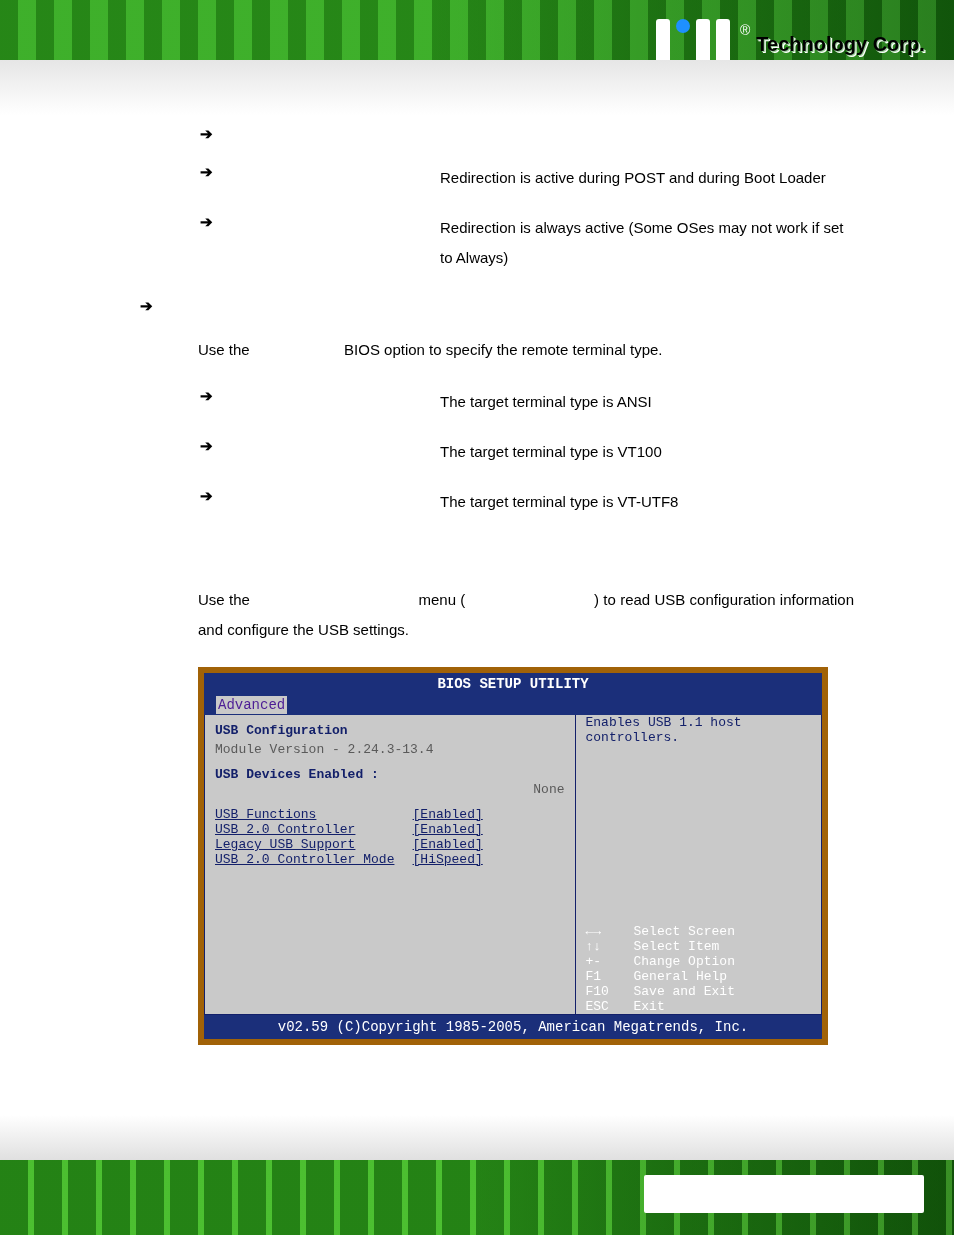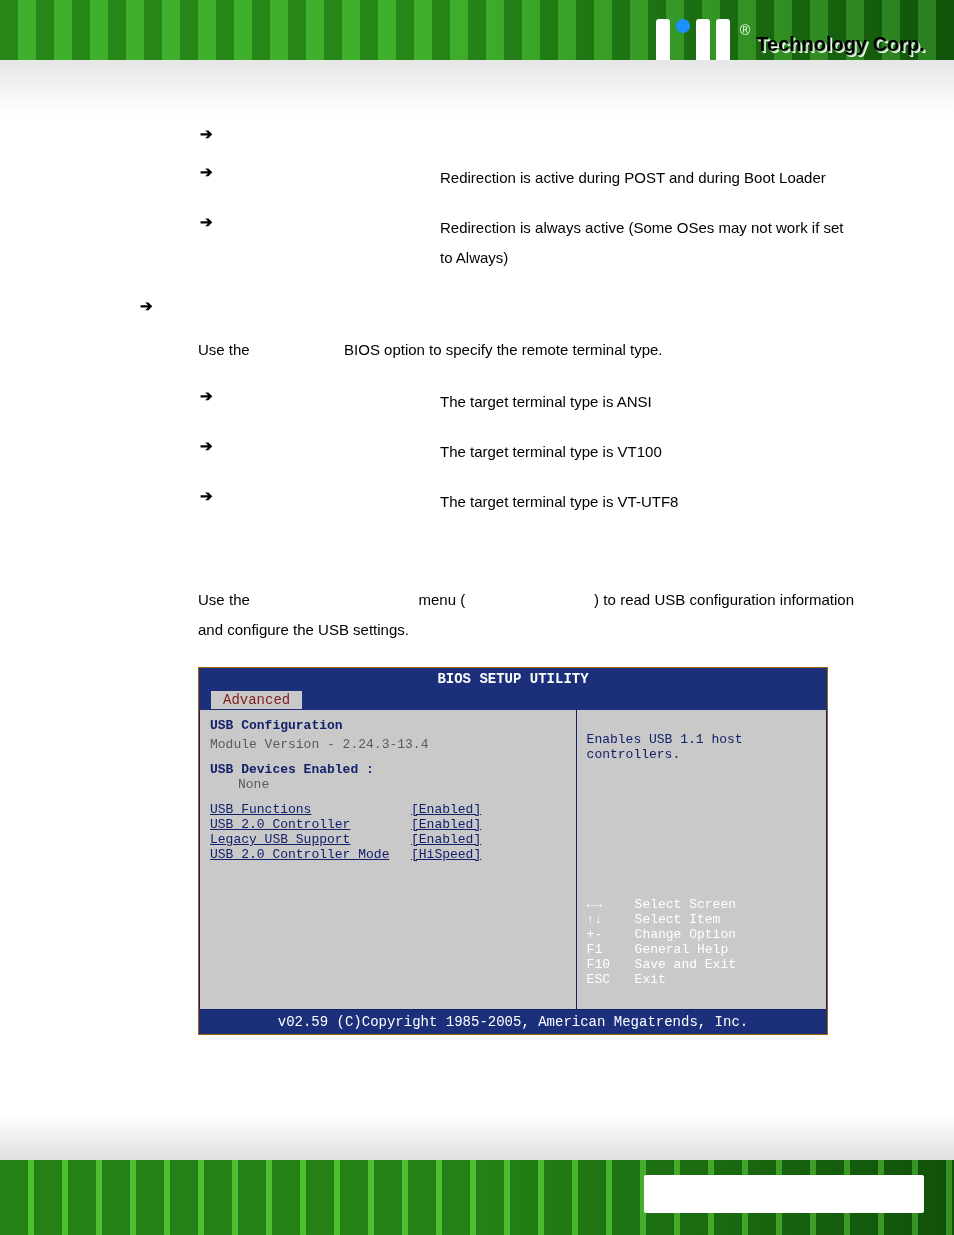--- a/index.html
+++ b/index.html
@@ -65,27 +65,27 @@
   ul.sub li .arrow{width:240px; flex:0 0 240px;}
   ul.sub li .desc{flex:1; line-height:2.0;}
   .section-arrow{margin:24px 0 20px 0;}
   .para{margin:8px 0 22px 58px; line-height:2.0;}
   .para.justify{text-align:justify; margin-left:58px; margin-right:0;}
   .para .gap-sm{display:inline-block;width:86px;}
   .para .gap-mid{display:inline-block;width:160px;}
   .para .gap-mid2{display:inline-block;width:120px;}
 
   
-  .bios-wrap{margin:10px 0 0 58px; width:630px; border:1px solid #a16207;}
+  .bios-wrap{margin:10px 0 0 58px; width:630px; border:6px solid #a16207;}
   .bios-title{background:#1b2f7a;color:#fff;text-align:center;font-family:'Courier New',monospace;font-weight:bold;font-size:14px;padding:3px 0;}
   .bios-tabs{background:#1b2f7a;color:#fff;font-family:'Courier New',monospace;font-size:14px;padding:2px 12px;}
-  .bios-tabs span{background:#c9c9c9;color:#7f1d1d;padding:1px 12px;}
+  .bios-tabs span{background:#c9c9c9;color:#4c1d95;padding:1px 2px;}
   .bios-body{display:flex;background:#c9c9c9;font-family:'Courier New',monospace;font-size:13px;color:#13206a;}
   .bios-left{flex:1.55;border:1px solid #13206a;border-top:none;padding:8px 10px;min-height:300px;}
-  .bios-right{flex:1;border:1px solid #13206a;border-top:none;border-left:none;padding:22px 10px;display:flex;flex-direction:column;justify-content:space-between;}
+  .bios-right{flex:1;border:1px solid #13206a;border-top:none;border-left:none;padding:0 10px;display:flex;flex-direction:column;justify-content:space-between;}
   .bios-left .hd{font-weight:bold;}
   .bios-left .grey{color:#5a5a5a;}
   .bios-row{display:flex;text-decoration:underline;}
   .bios-row .k{flex:1.3;}
   .bios-row .v{flex:1;}
   .bios-help .hl{display:flex;gap:14px;color:#fff;}
   .bios-help .hl .key{width:34px;}
   .bios-footer{background:#1b2f7a;color:#fff;text-align:center;font-family:'Courier New',monospace;font-size:14px;padding:4px 0;}
 </style>
 </head>
@@ -155,21 +155,21 @@
   <div class="bios-wrap">
     <div class="bios-title">BIOS SETUP UTILITY</div>
     <div class="bios-tabs">
       <span>Advanced</span>
     </div>
     <div class="bios-body">
       <div class="bios-left">
         <div class="hd">USB Configuration</div>
         <div class="grey" style="margin:4px 0 10px 0;">Module Version - 2.24.3-13.4</div>
         <div class="hd">USB Devices Enabled :</div>
-        <div class="grey" style="margin:0 0 10px 28px;">None</div>
+        <div class="grey" style="margin:0 0 10px 28px;text-align:right;">None</div>
         <div class="bios-row">
           <span class="k">USB Functions</span>
           <span class="v">[Enabled]</span>
         </div>
         <div class="bios-row">
           <span class="k">USB 2.0 Controller</span>
           <span class="v">[Enabled]</span>
         </div>
         <div class="bios-row">
           <span class="k">Legacy USB Support</span>

